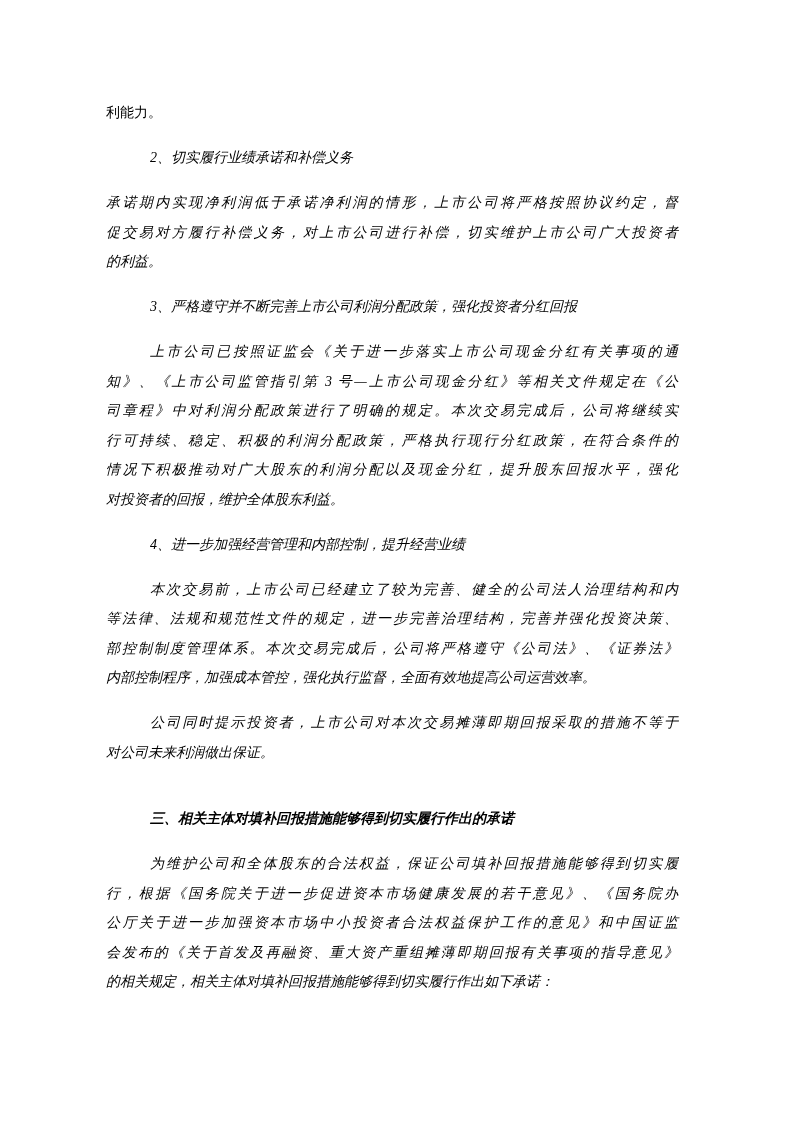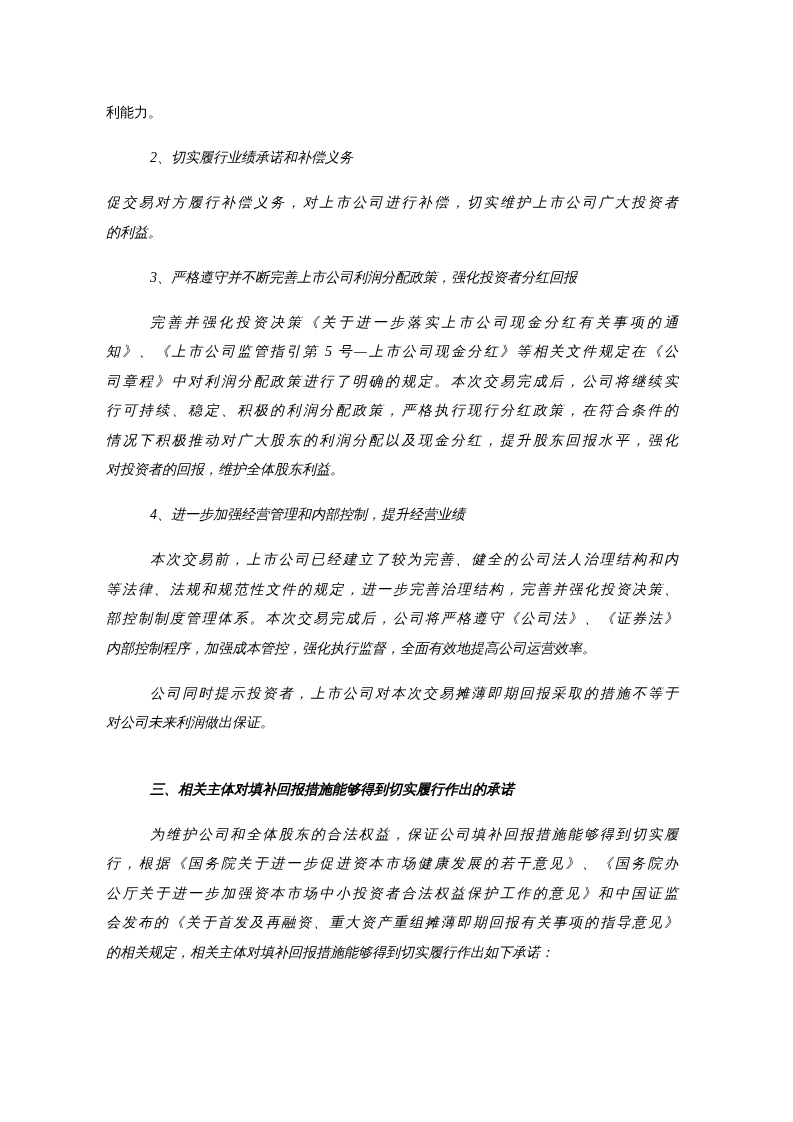--- a/index.html
+++ b/index.html
@@ -41,29 +41,30 @@
 
 <div class="page">
   <div class="text-area" id="text-area">
       <div class="block paragraph-continuation">
         <div class="line">利能力。</div>
       </div>
       <div class="block numbered-heading">
         <div class="line indent">2、切实履行业绩承诺和补偿义务</div>
       </div>
       <div class="block paragraph">
+        <div class="line stretch">承诺期内实现净利润低于承诺净利润的情形，上市公司将严格按照协议约定，督</div>
         <div class="line stretch">促交易对方履行补偿义务，对上市公司进行补偿，切实维护上市公司广大投资者</div>
         <div class="line">的利益。</div>
       </div>
       <div class="block numbered-heading">
         <div class="line indent">3、严格遵守并不断完善上市公司利润分配政策，强化投资者分红回报</div>
       </div>
       <div class="block paragraph">
-        <div class="line indent stretch">完善并强化投资决策《关于进一步落实上市公司现金分红有关事项的通</div>
-        <div class="line stretch">知》、《上市公司监管指引第 5 号—上市公司现金分红》等相关文件规定在《公</div>
+        <div class="line indent stretch">上市公司已按照证监会《关于进一步落实上市公司现金分红有关事项的通</div>
+        <div class="line stretch">知》、《上市公司监管指引第 3 号—上市公司现金分红》等相关文件规定在《公</div>
         <div class="line stretch">司章程》中对利润分配政策进行了明确的规定。本次交易完成后，公司将继续实</div>
         <div class="line stretch">行可持续、稳定、积极的利润分配政策，严格执行现行分红政策，在符合条件的</div>
         <div class="line stretch">情况下积极推动对广大股东的利润分配以及现金分红，提升股东回报水平，强化</div>
         <div class="line">对投资者的回报，维护全体股东利益。</div>
       </div>
       <div class="block numbered-heading">
         <div class="line indent">4、进一步加强经营管理和内部控制，提升经营业绩</div>
       </div>
       <div class="block paragraph">
         <div class="line indent stretch">本次交易前，上市公司已经建立了较为完善、健全的公司法人治理结构和内</div>

